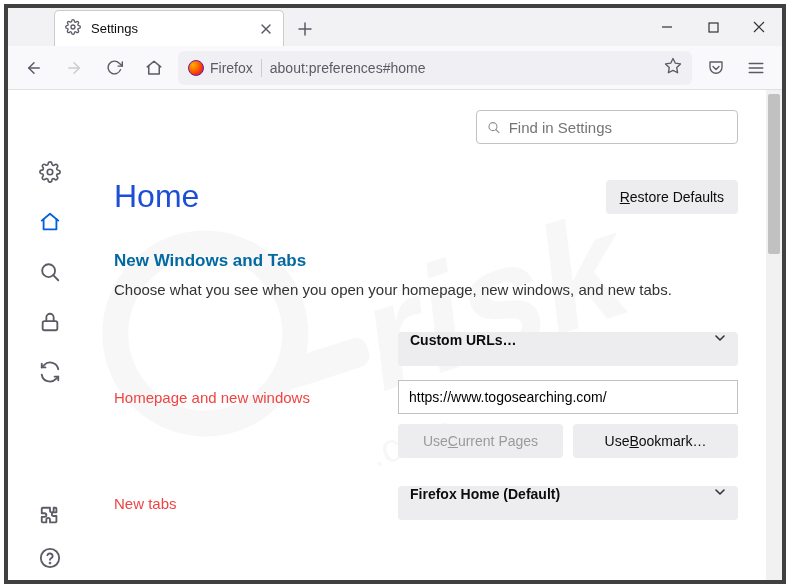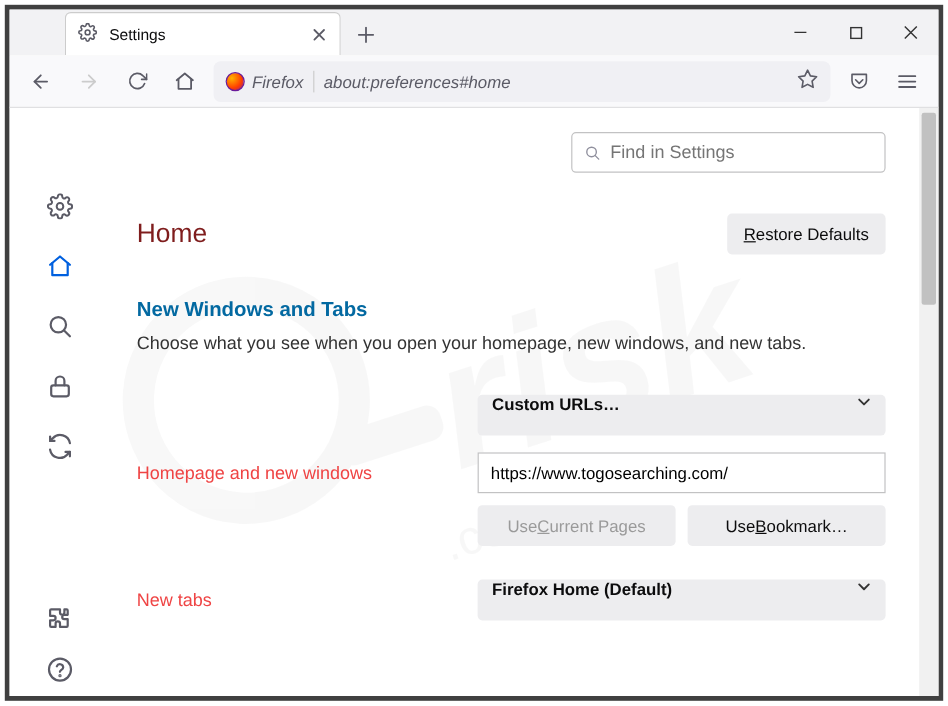--- a/index.html
+++ b/index.html
@@ -74,21 +74,20 @@
     .nav-btn.disabled { color: #ccc; }
     .urlbar {
       flex: 1;
       height: 34px;
       background: #f0f0f4;
       border-radius: 6px;
       display: flex;
       align-items: center;
       padding: 0 10px;
       gap: 8px;
-      font-style: italic;
     }
     .ff-identity { display:flex; align-items:center; gap:6px; color:#5b5b66; font-size:14px; }
     .ff-logo { width:16px; height:16px; border-radius:50%; background: radial-gradient(circle at 30% 30%, #ffb300, #ff3d00 60%, #7b1fa2); border: 1.5px solid #6a1b9a; }
     .sep { width:1px; height:18px; background:#ccc; }
     .url-text { color:#5b5b66; font-size:14px; }
     .toolbar-right { display:flex; align-items:center; gap:6px; margin-left: auto; }
     
     .content-area {
       flex: 1;
       position: relative;
@@ -128,21 +127,21 @@
     }
     .search-row { display:flex; justify-content:flex-end; margin-bottom: 34px; }
     .find-box {
       width: 262px; height: 34px;
       border: 1px solid #c2c2c3; border-radius: 4px;
       display:flex; align-items:center; padding: 0 10px; gap:8px;
       color:#737373; background:#fff;
     }
     .find-box input { border:none; outline:none; font-size:15px; color:#737373; background:transparent; width:100%; }
     .page-heading {
-      font-size: 22px; font-weight: 400; color:#7f1d1d;
+      font-size: 32px; font-weight: 400; color:#1d4ed8;
     }
     .heading-row { display:flex; justify-content:space-between; align-items:center; margin-bottom: 36px; }
     .btn {
       height: 34px; padding: 0 14px;
       background: #ededef; border: none; border-radius: 4px;
       font-size: 14px; color:#0c0c0d;
       display:inline-flex; align-items:center; justify-content:center;
     }
     .subhead { font-size: 17px; font-weight: 600; margin-bottom: 10px; color:#0369a1; }
     .desc { font-size: 15px; color:#333; margin-bottom: 34px; }

